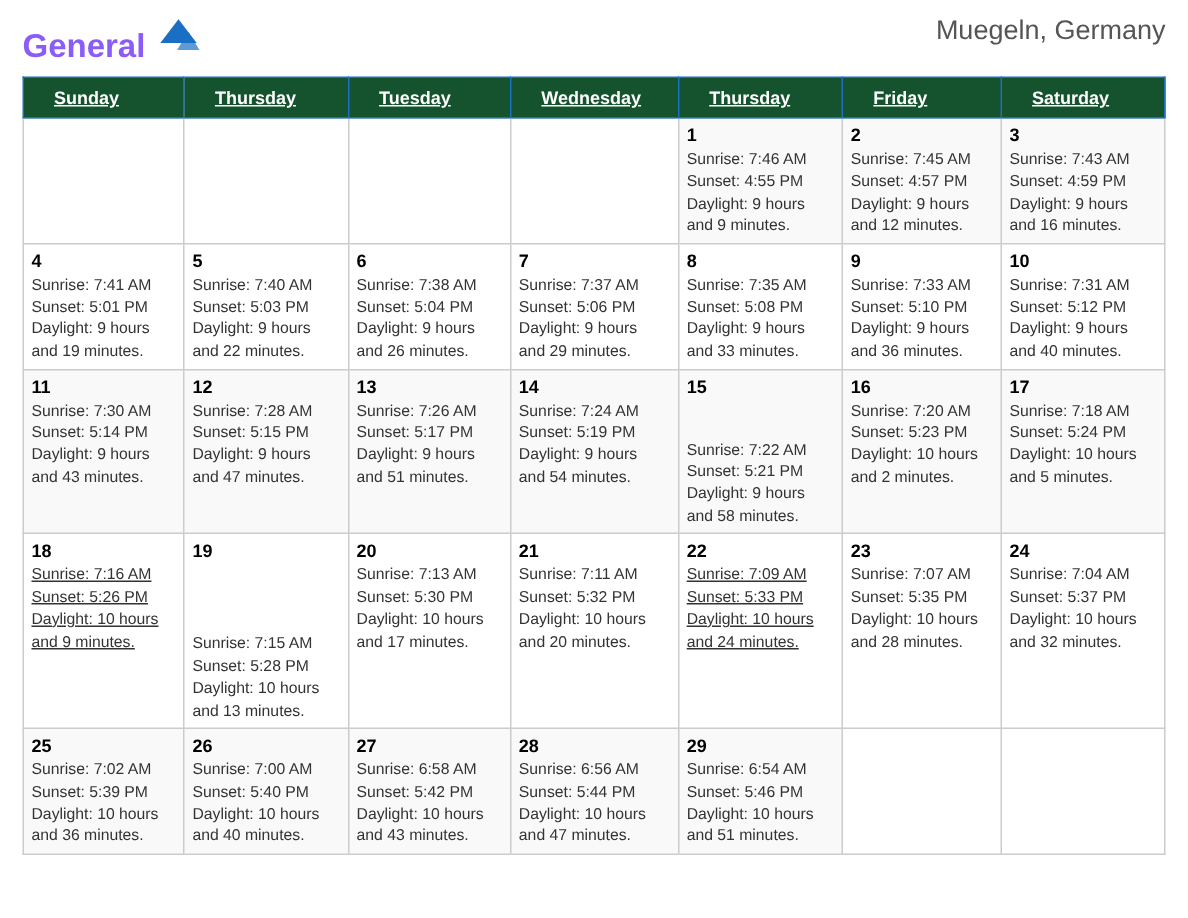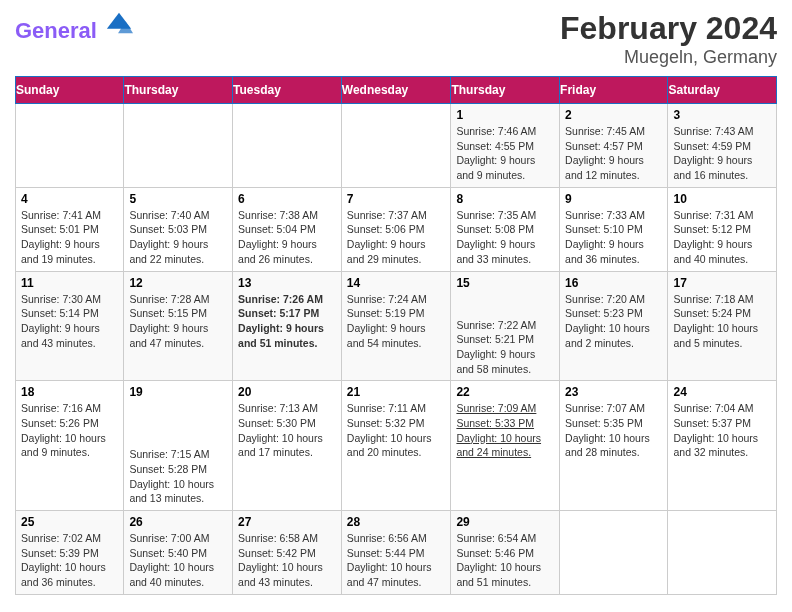--- a/index.html
+++ b/index.html
@@ -45,26 +45,27 @@
     .location {
       font-size: 18px;
       color: #555;
     }
     table {
       width: 100%;
       border-collapse: collapse;
       font-size: 10.5px;
     }
     thead tr th {
-      background-color: #be185d;
+      background-color: #14532d;
       color: #fff;
-      padding: 6px 0;
+      padding: 6px 20px;
       text-align: left;
       font-size: 12px;
       border: 1px solid #1a6fc4;
+      text-decoration: underline;
     }
     tbody tr td {
       vertical-align: top;
       border: 1px solid #ccc;
       padding: 4px 5px;
       width: 113px;
       min-height: 80px;
       background: #fff;
     }
     tbody tr:nth-child(odd) td {
@@ -95,21 +96,20 @@
           <span>General</span>
           <svg class="logo-icon" viewBox="0 0 30 30">
             <polygon points="15,3 28,20 2,20" fill="#1a6fc4"></polygon>
             <polygon points="22,12 30,25 14,25" fill="#1a6fc4" opacity="0.7"></polygon>
           </svg>
         </div>
       </div>
     </div>
   </div>
   <div class="title-area">
-    <div class="month-title">February 2024</div>
     <div class="location">Muegeln, Germany</div>
   </div>
 </div>
 
 <table>
   <thead>
     <tr>
     <th>Sunday</th>
         <th>Thursday</th>
         <th>Tuesday</th>
@@ -208,21 +208,21 @@
         </td>
         <td>
           <span class="day-number">12</span>
           <div class="day-info" style="white-space: pre-line;">Sunrise: 7:28 AM
 Sunset: 5:15 PM
 Daylight: 9 hours
 and 47 minutes.</div>
         </td>
         <td>
           <span class="day-number">13</span>
-          <div class="day-info" style="white-space: pre-line; font-weight: bold;">Sunrise: 7:26 AM
+          <div class="day-info" style="white-space: pre-line;">Sunrise: 7:26 AM
 Sunset: 5:17 PM
 Daylight: 9 hours
 and 51 minutes.</div>
         </td>
         <td>
           <span class="day-number">14</span>
           <div class="day-info" style="white-space: pre-line;">Sunrise: 7:24 AM
 Sunset: 5:19 PM
 Daylight: 9 hours
 and 54 minutes.</div>
@@ -245,21 +245,21 @@
           <span class="day-number">17</span>
           <div class="day-info" style="white-space: pre-line;">Sunrise: 7:18 AM
 Sunset: 5:24 PM
 Daylight: 10 hours
 and 5 minutes.</div>
         </td>
       </tr>
       <tr>
         <td>
           <span class="day-number">18</span>
-          <div class="day-info" style="white-space: pre-line;">Sunrise: 7:16 AM
+          <div class="day-info" style="white-space: pre-line; text-decoration: underline;">Sunrise: 7:16 AM
 Sunset: 5:26 PM
 Daylight: 10 hours
 and 9 minutes.</div>
         </td>
         <td>
           <span class="day-number">19</span>
           <div class="day-info" style="white-space: pre-line; margin-top: 48px;">Sunrise: 7:15 AM
 Sunset: 5:28 PM
 Daylight: 10 hours
 and 13 minutes.</div>

